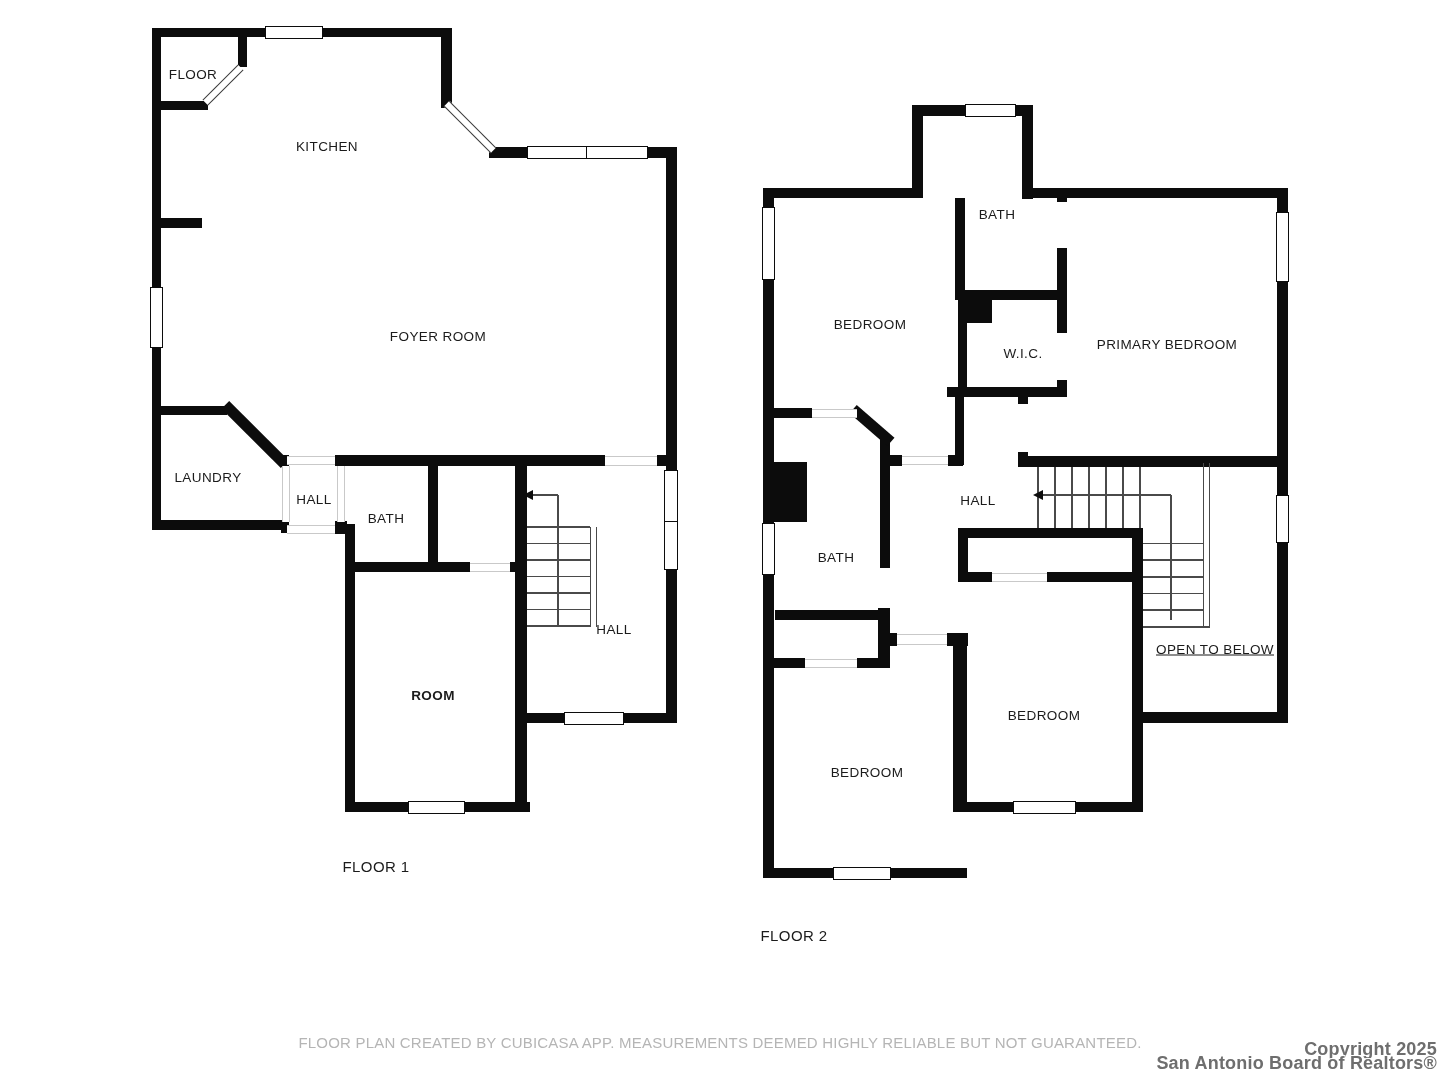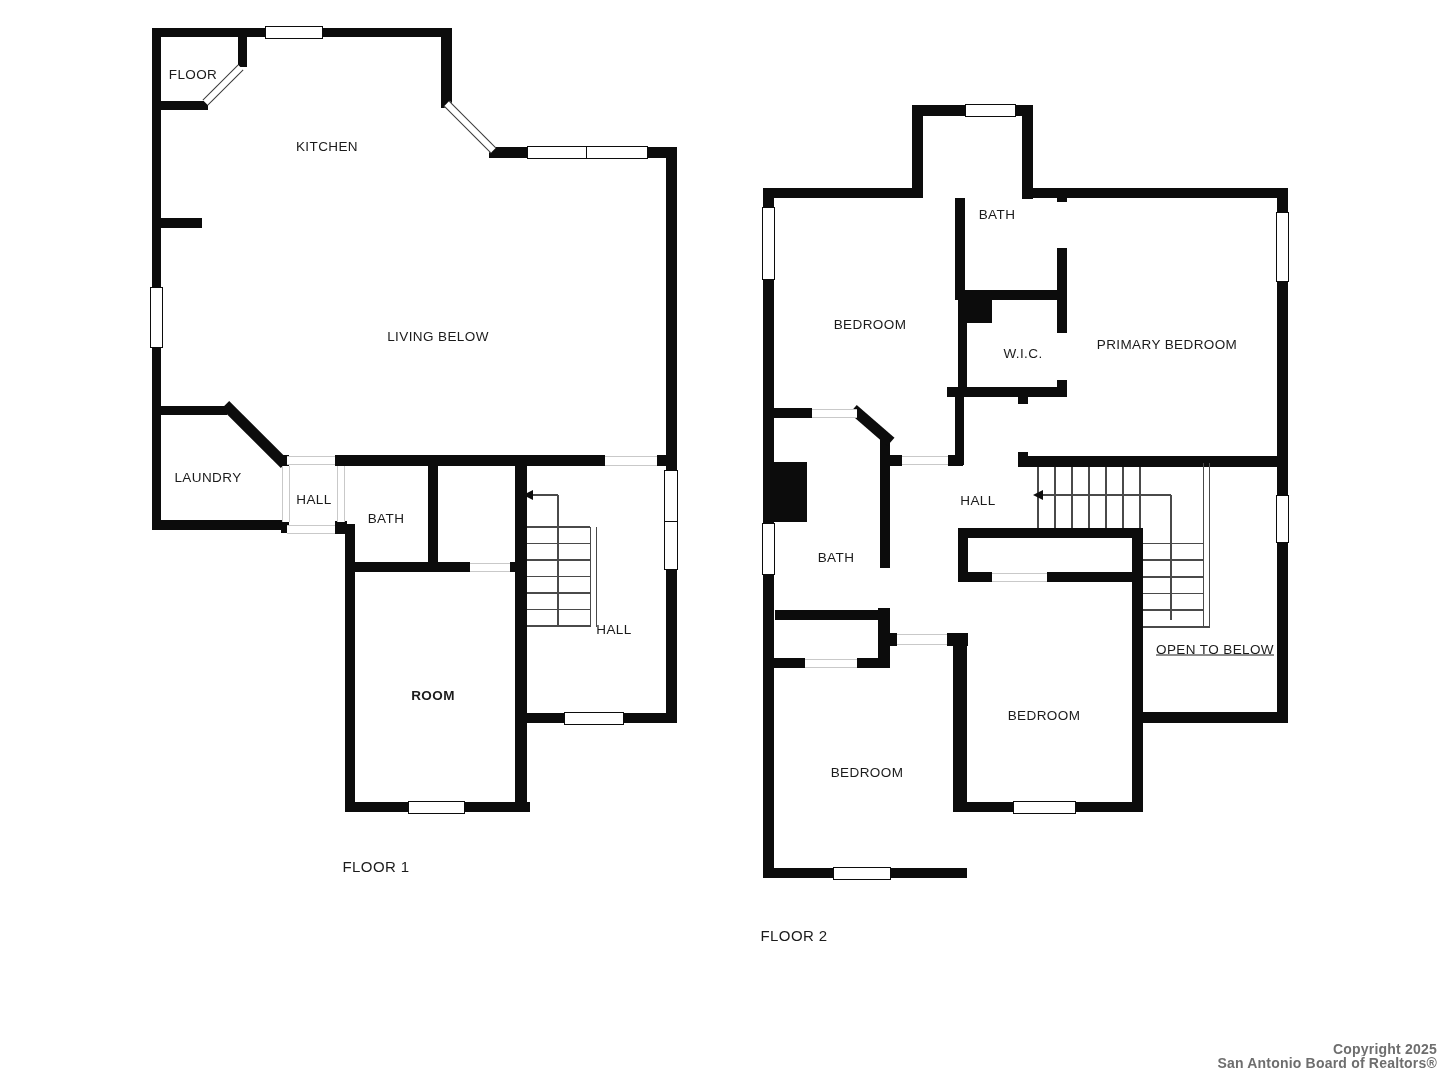--- a/index.html
+++ b/index.html
@@ -17,21 +17,21 @@
   .sline{position:absolute;background:#4a4a4a;}
   .stringer{position:absolute;border-left:1.3px solid #4a4a4a;border-right:1.3px solid #4a4a4a;box-sizing:border-box;}
   .arrowhead{position:absolute;width:0;height:0;border-top:5px solid transparent;
              border-bottom:5px solid transparent;border-right:10px solid #0c0c0c;}
   .rlabel{position:absolute;transform:translate(-50%,-50%);font-size:13.5px;color:#1b1b1b;
           letter-spacing:0.4px;white-space:nowrap;}
   .ftitle{position:absolute;transform:translate(-50%,-50%);font-size:15px;color:#1b1b1b;
           letter-spacing:0.4px;white-space:nowrap;}
   .disclaimer{position:absolute;left:50%;top:1034px;transform:translateX(-50%);
           font-size:15px;color:#b5b5b5;letter-spacing:0.2px;white-space:nowrap;}
-  .copyright{position:absolute;right:3px;top:1042px;text-align:right;font-size:14px;
+  .copyright{position:absolute;right:3px;top:1042px;text-align:right;font-size:18px;
           font-weight:bold;color:#6e6e6e;line-height:14px;letter-spacing:0.2px;
           text-shadow:-1px -1px 0 #fff,1px -1px 0 #fff,-1px 1px 0 #fff,1px 1px 0 #fff,2px 2px 1px rgba(255,255,255,0.9);}
 </style>
 </head>
 <body>
 
 <div id="page">
   <div id="plan">
       <div class="wall" style="left: 152px; top: 28px; width: 9px; height: 502px; position: absolute;"></div>
       <div class="wall" style="left: 152px; top: 28px; width: 300px; height: 9px; position: absolute;"></div>
@@ -150,35 +150,36 @@
       <div class="window" style="left: 1276px; top: 212px; width: 13px; height: 70px;"></div>
       <div class="window" style="left: 1276px; top: 495px; width: 13px; height: 48px;"></div>
       <div class="window" style="left: 1013px; top: 801px; width: 63px; height: 13px;"></div>
       <div class="window" style="left: 833px; top: 867px; width: 58px; height: 13px;"></div>
       <div class="dopen" style="left: 198px; top: 81px; width: 50px; height: 8px; transform: rotate(-45deg);"></div>
       <div class="dopen" style="left: 437px; top: 123px; width: 66px; height: 8px; transform: rotate(45deg);"></div>
       <div class="arrowhead" style="left: 523px; top: 490px;"></div>
       <div class="arrowhead" style="left: 1033px; top: 490px;"></div>
       <div class="rlabel" style="left: 193px; top: 74px;">FLOOR</div>
       <div class="rlabel" style="left: 327px; top: 146px;">KITCHEN</div>
-      <div class="rlabel" style="left: 438px; top: 336px;">LIVING BELOW</div>
+      <div class="rlabel" style="left: 438px; top: 336px;">FOYER ROOM</div>
       <div class="rlabel" style="left: 208px; top: 477px;">LAUNDRY</div>
       <div class="rlabel" style="left: 314px; top: 499px;">HALL</div>
       <div class="rlabel" style="left: 386px; top: 518px;">BATH</div>
       <div class="rlabel" style="left: 614px; top: 629px;">HALL</div>
       <div class="rlabel" style="left: 433px; top: 695px; font-weight: bold;">ROOM</div>
       <div class="rlabel" style="left: 997px; top: 214px;">BATH</div>
       <div class="rlabel" style="left: 870px; top: 324px;">BEDROOM</div>
       <div class="rlabel" style="left: 1023px; top: 353px;">W.I.C.</div>
       <div class="rlabel" style="left: 1167px; top: 344px;">PRIMARY BEDROOM</div>
       <div class="rlabel" style="left: 978px; top: 500px;">HALL</div>
       <div class="rlabel" style="left: 836px; top: 557px;">BATH</div>
       <div class="rlabel" style="left: 1215px; top: 649px; text-decoration: underline;">OPEN TO BELOW</div>
       <div class="rlabel" style="left: 1044px; top: 715px;">BEDROOM</div>
       <div class="rlabel" style="left: 867px; top: 772px;">BEDROOM</div>
       <div class="ftitle" style="left: 376px; top: 866px;">FLOOR 1</div>
       <div class="ftitle" style="left: 794px; top: 935px;">FLOOR 2</div>
     </div>
+  <div class="disclaimer">FLOOR PLAN CREATED BY CUBICASA APP. MEASUREMENTS DEEMED HIGHLY RELIABLE BUT NOT GUARANTEED.</div>
   <div class="copyright">
     <div>Copyright 2025</div>
     <div>San Antonio Board of Realtors®</div>
   </div>
 </div>
 
 </body></html>

